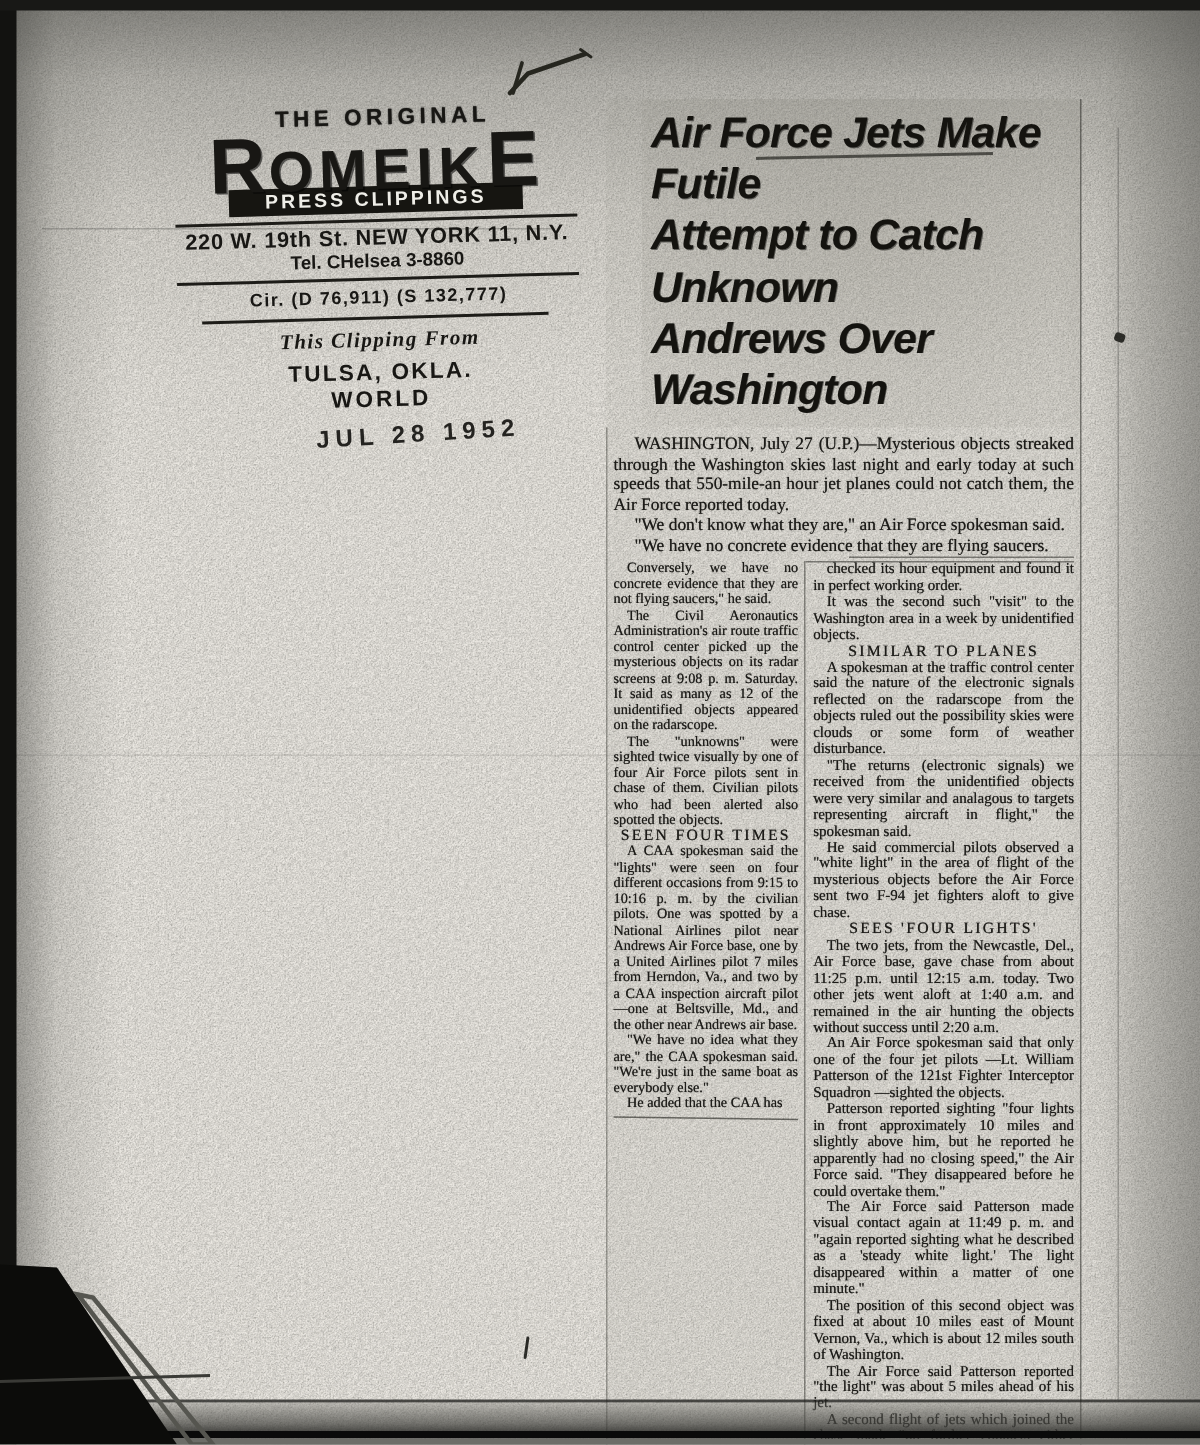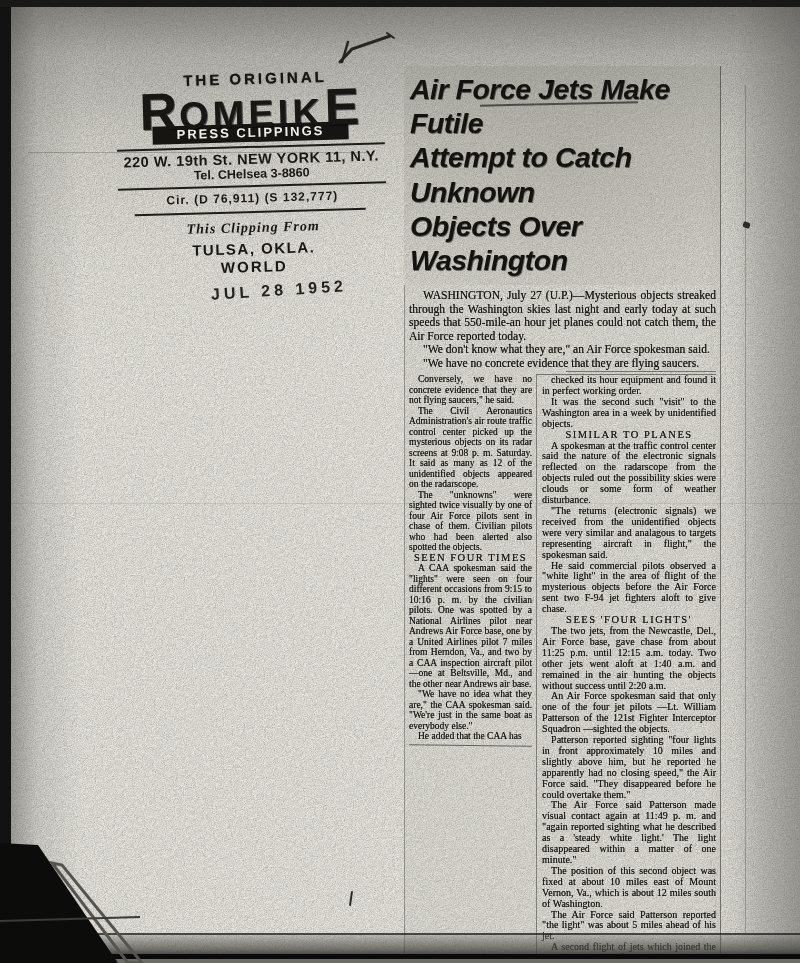--- a/index.html
+++ b/index.html
@@ -57,21 +57,21 @@
   .stamp-date{font-family:"Liberation Sans",sans-serif;font-weight:bold;font-size:16px;letter-spacing:4px;
     text-align:center;padding-left:48px;margin-top:8px;transform:rotate(-2deg);color:#242320;}
 
   
   .clipping{position:absolute;left:404px;top:66px;width:316px;z-index:5;
     background:rgba(150,148,138,.10);border-right:1px solid rgba(28,28,24,.5);}
   .headline{position:relative;padding:6px 2px 8px 6px;
     background:radial-gradient(ellipse at 50% 40%,rgba(120,118,108,.22),rgba(120,118,108,.05));
     font-family:"Liberation Sans",sans-serif;font-style:italic;font-weight:bold;
     font-size:28.5px;line-height:1.2;letter-spacing:-.5px;color:#14130f;
-    text-shadow:.6px .6px 0 rgba(10,10,8,.5);}
+    text-shadow:.6px .6px 0 rgba(10,10,8,.5);margin-left:24px;}
   .headline-underline{position:absolute;left:76px;top:37px;width:158px;height:2px;
     background:rgba(25,24,20,.65);transform:rotate(-1.2deg);}
   .article-body{border-left:1px solid rgba(28,28,24,.35);padding:4px 4px 0 4px;}
   .intro{font-size:11.6px;line-height:13.5px;text-align:justify;text-shadow:0 0 .5px rgba(20,20,16,.8);}
   .intro p{margin:0;text-indent:14px;}
   .intro-rule{width:150px;height:1px;background:rgba(28,28,24,.5);margin:1px 0 2px auto;}
   .columns{display:flex;margin-top:1px;}
   .col{text-align:justify;text-shadow:0 0 .5px rgba(20,20,16,.8);}
   .col p{margin:0;text-indent:9px;}
   .col-left{width:126px;font-size:9.5px;line-height:10.5px;padding-right:4px;
@@ -146,21 +146,21 @@
     <div class="stamp-city">TULSA, OKLA.</div>
     <div class="stamp-paper">WORLD</div>
     <div class="stamp-date">JUL 28 1952</div>
   </div>
 
   <div class="clipping">
     <div class="headline">
       <div class="headline-underline"></div>
       <div>Air Force Jets Make Futile</div>
       <div>Attempt to Catch Unknown</div>
-      <div>Objects Over Washington</div>
+      <div>Andrews Over Washington</div>
     </div>
     <div class="article-body">
       <div class="intro">
         <p>WASHINGTON, July 27 (U.P.)—Mysterious objects streaked through the Washington skies last night and early today at such speeds that 550-mile-an hour jet planes could not catch them, the Air Force reported today.</p>
         <p>"We don't know what they are," an Air Force spokesman said.</p>
         <p>"We have no concrete evidence that they are flying saucers.</p>
       </div>
       <div class="intro-rule"></div>
       <div class="columns">
         <div class="col col-left">

